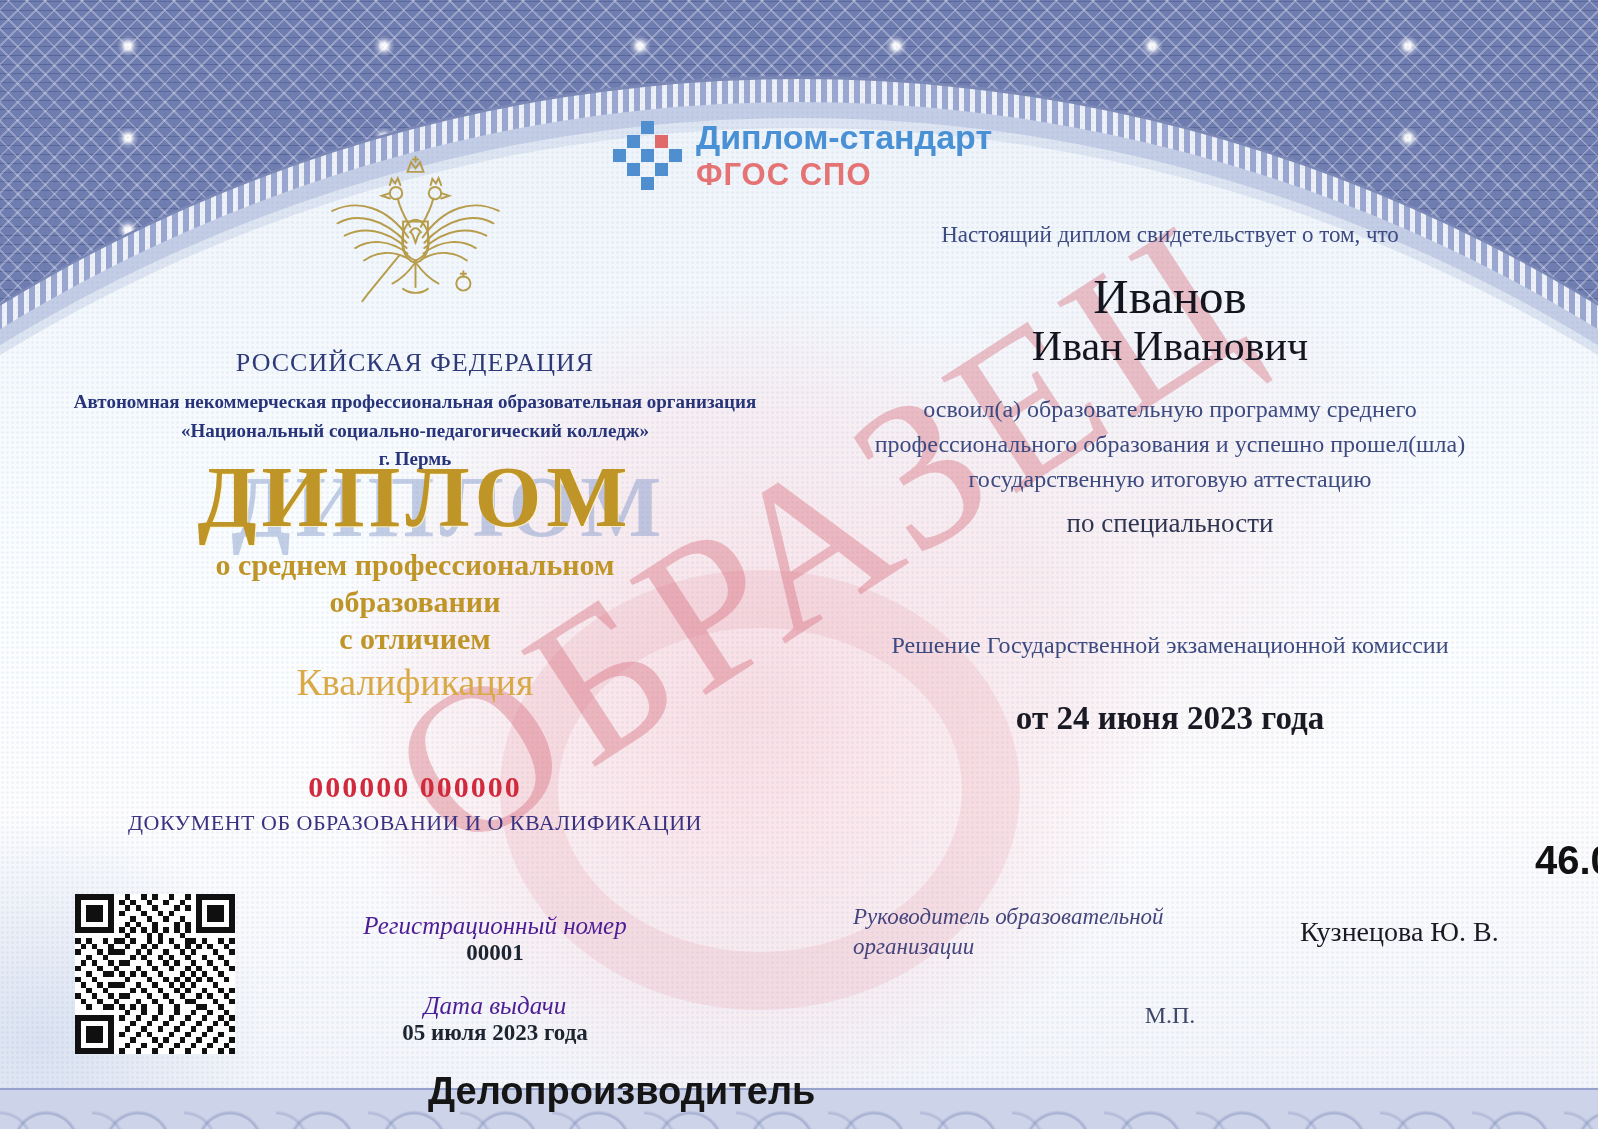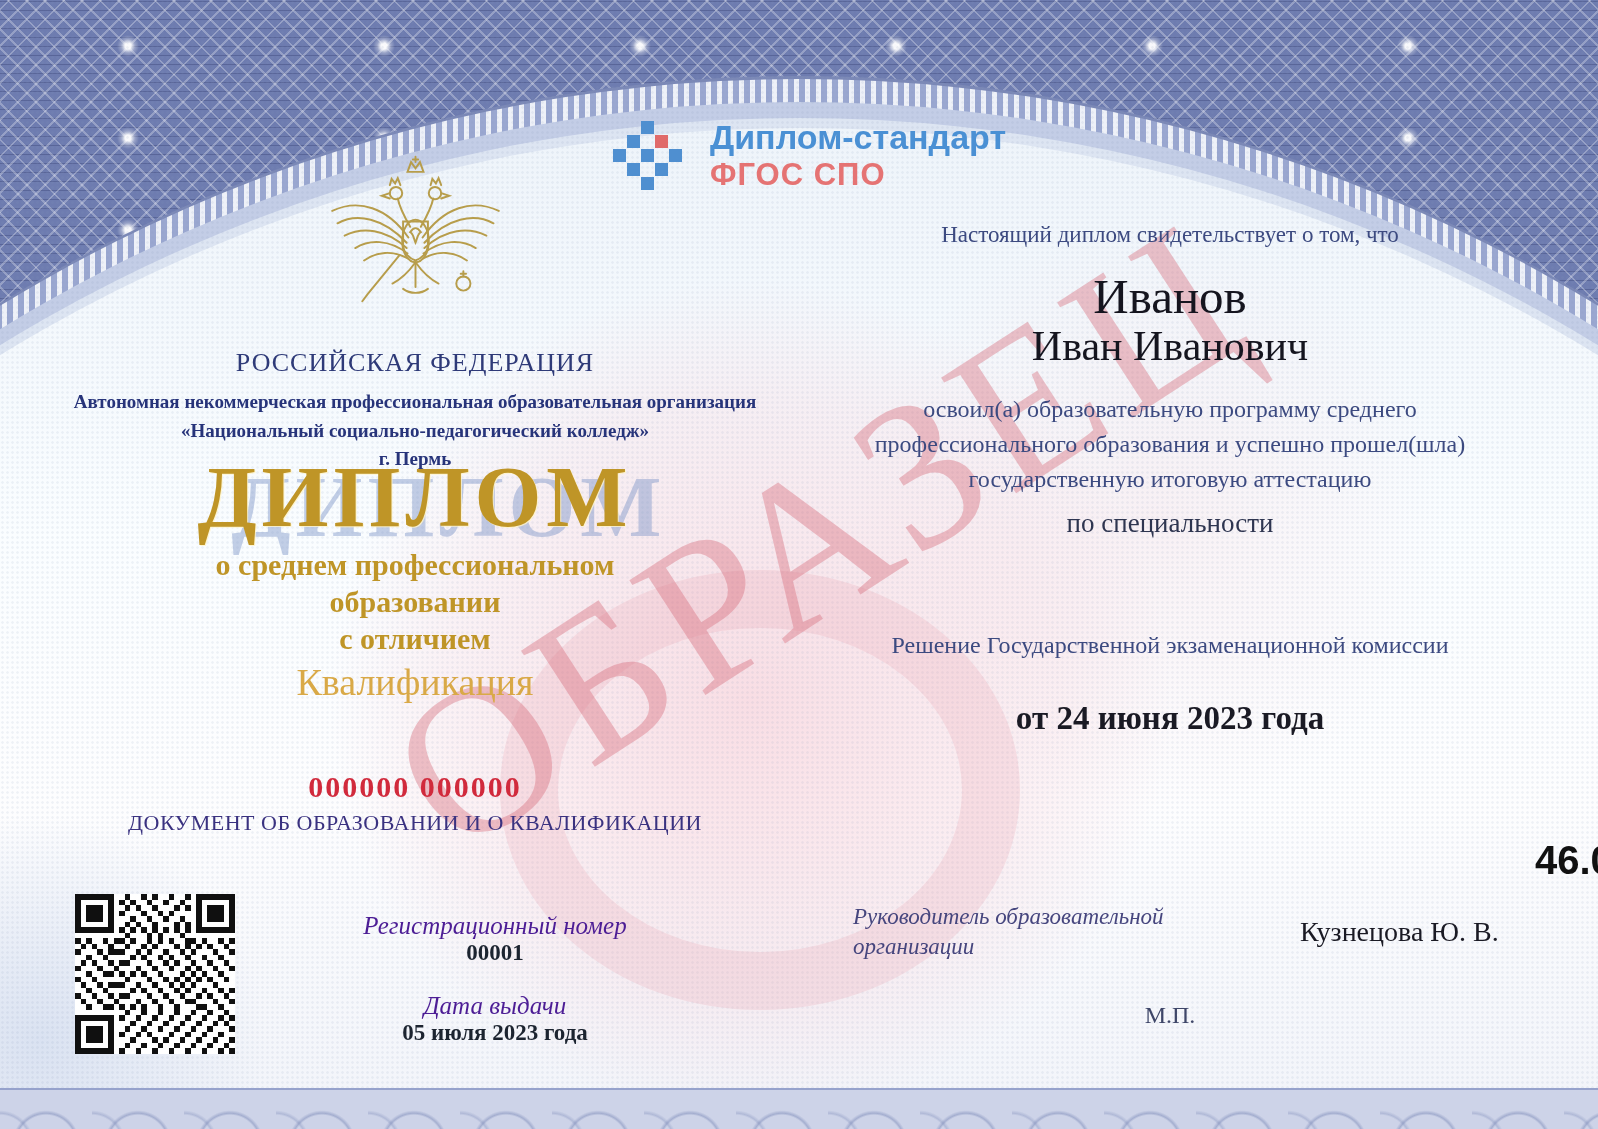--- a/index.html
+++ b/index.html
@@ -39,21 +39,21 @@
     background-image:
       radial-gradient(circle 46px at 50% 118%, transparent 29px, rgba(124,138,184,.50) 31px, transparent 34px),
       radial-gradient(circle 46px at 0% 118%, transparent 29px, rgba(124,138,184,.35) 31px, transparent 34px);
     background-size:92px 46px,92px 46px;}
 
   .watermark{position:absolute;left:150px;top:400px;width:1340px;z-index:8;text-align:center;
     font-size:210px;letter-spacing:10px;color:rgba(216,108,122,.40);
     transform:rotate(-33deg);pointer-events:none;line-height:1.3;}
 
   
-  .logo{position:absolute;left:612px;top:120px;z-index:10;display:flex;gap:26px;align-items:flex-start;
+  .logo{position:absolute;left:612px;top:120px;z-index:10;display:flex;gap:12px;align-items:flex-start;
         font-family:"Liberation Sans","DejaVu Sans",sans-serif;}
   .logo-text .t1{font-size:34px;font-weight:bold;color:#4a90d4;line-height:1.05;}
   .logo-text .t2{font-size:31px;font-weight:bold;color:#e57373;letter-spacing:1px;line-height:1.2;}
 
   
   .col-left{position:absolute;left:70px;top:142px;width:690px;height:960px;z-index:10;text-align:center;}
   .col-left>div{position:absolute;width:100%;}
   .eagle{top:0;left:0;}
   .country{top:206px;font-size:26px;letter-spacing:1px;color:#2e3a78;}
   .org{top:246px;font-size:19px;font-weight:bold;line-height:1.5;color:#27347a;}
@@ -220,14 +220,15 @@
 
     <div class="sigrow sig2">
       <div class="sig-label preline">Руководитель образовательной
 организации</div>
       <div class="sig-name">Кузнецова Ю. В.</div>
     </div>
     <div class="seal">М.П.</div>
   </div>
 
   <div class="specialty-code">46.0</div>
+  <div class="clerk">Делопроизводитель</div>
 
 </div>
 
 </body></html>

